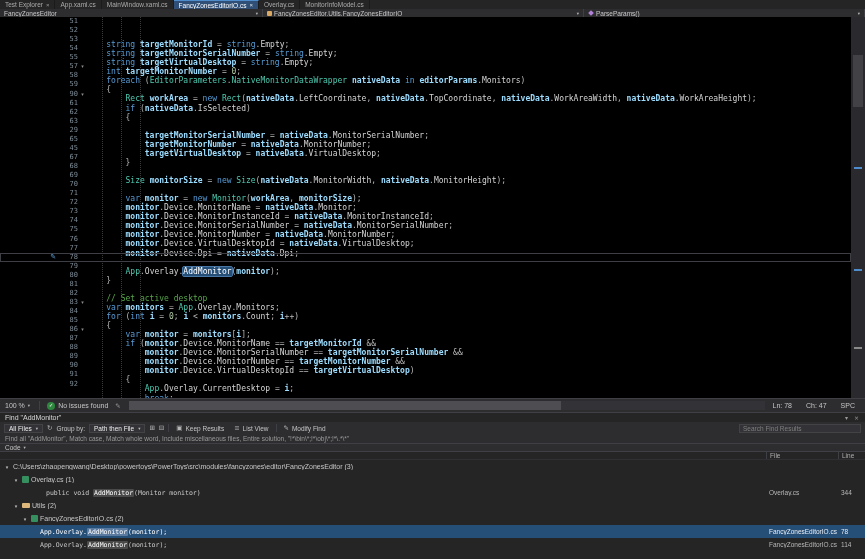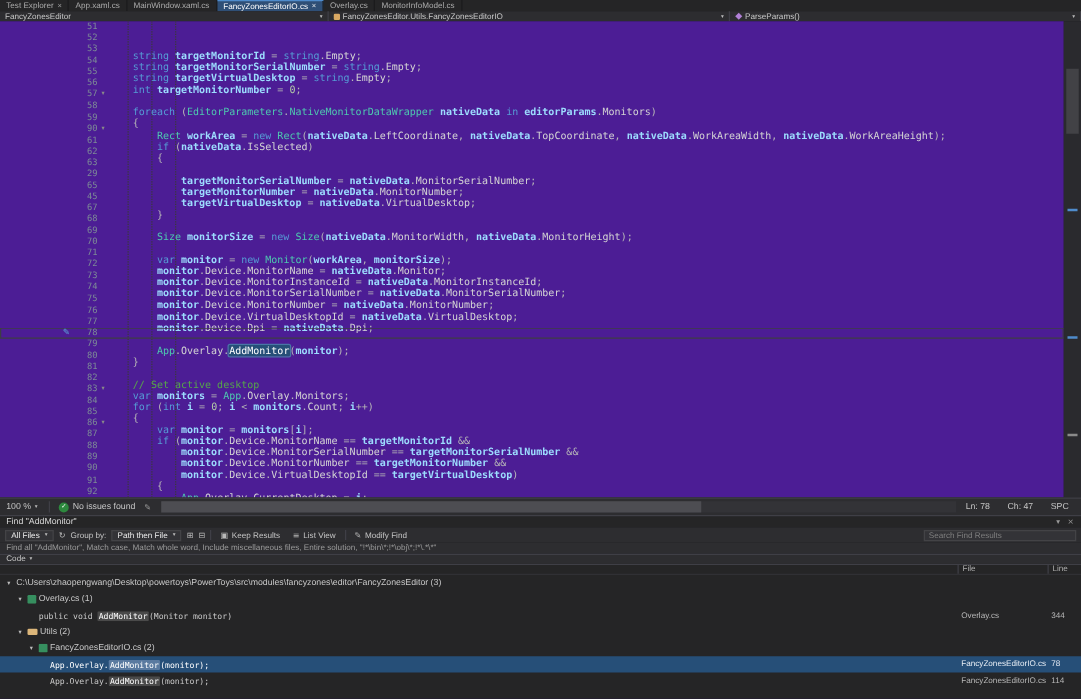--- a/index.html
+++ b/index.html
@@ -16,21 +16,21 @@
   .nav-seg{display:flex;align-items:center;gap:2px;padding:0 4px;border-right:1px solid #3f3f46;color:#c8c8c8;overflow:hidden;white-space:nowrap;}
   .nav-seg.w1{width:254px;}
   .nav-seg.w2{width:312px;}
   .nav-seg.w3{flex:1;}
   .chev{font-family:"DejaVu Sans",sans-serif;font-size:4.5px;color:#b8b8b8;}
   .nav-seg .chev{margin-left:auto;}
   .ic-class{width:5px;height:5px;background:#d9a862;border-radius:1px;flex:none;}
   .ic-method{width:4px;height:4px;background:#b180d7;transform:rotate(45deg);flex:none;margin:0 1px;}
 
   
-  .editor{position:absolute;left:0;top:17px;width:851px;height:381px;background:#4c1d95;overflow:hidden;}
+  .editor{position:absolute;left:0;top:17px;width:851px;height:381px;background:#000000;overflow:hidden;}
   .guide{position:absolute;top:0;height:381px;width:0;border-left:1px dotted #3a3a3a;}
   .code-line{display:flex;height:9.07px;line-height:9.2px;font-family:"DejaVu Sans Mono",monospace;font-size:8px;white-space:pre;position:relative;}
   .code-line.current{box-shadow:inset 0 0 0 1px #3e3e45;}
   .gl{width:56px;flex:none;text-align:right;padding-right:4px;color:#5aa0d8;font-size:7px;font-family:"DejaVu Sans",sans-serif;}
   .ln{width:18px;flex:none;text-align:right;color:#7d8b96;font-size:7px;}
   .fold{width:9px;flex:none;text-align:center;color:#8a8a8a;font-size:5px;font-family:"DejaVu Sans",sans-serif;}
   .src{flex:1;margin-top:14px;}
   .tk-w{color:#d4d4d4;}
   .tk-k{color:#569cd6;}
   .tk-t{color:#4ec9b0;}
@@ -141,21 +141,20 @@
 <div class="editor">
   <div class="guide" style="left:102px"></div>
   <div class="guide" style="left:121px"></div>
   <div class="guide" style="left:140px"></div>
   <div id="code-lines">
       <div class="code-line"><span class="gl"></span><span class="ln">51</span><span class="fold"></span><span class="src"></span></div>
       <div class="code-line"><span class="gl"></span><span class="ln">52</span><span class="fold"></span><span class="src"><span class="tk-w">    </span><span class="tk-k">string</span><span class="tk-w"> </span><span class="tk-v">targetMonitorId</span><span class="tk-o"> = </span><span class="tk-k">string</span><span class="tk-o">.</span><span class="tk-m">Empty</span><span class="tk-o">;</span></span></div>
       <div class="code-line"><span class="gl"></span><span class="ln">53</span><span class="fold"></span><span class="src"><span class="tk-w">    </span><span class="tk-k">string</span><span class="tk-w"> </span><span class="tk-v">targetMonitorSerialNumber</span><span class="tk-o"> = </span><span class="tk-k">string</span><span class="tk-o">.</span><span class="tk-m">Empty</span><span class="tk-o">;</span></span></div>
       <div class="code-line"><span class="gl"></span><span class="ln">54</span><span class="fold"></span><span class="src"><span class="tk-w">    </span><span class="tk-k">string</span><span class="tk-w"> </span><span class="tk-v">targetVirtualDesktop</span><span class="tk-o"> = </span><span class="tk-k">string</span><span class="tk-o">.</span><span class="tk-m">Empty</span><span class="tk-o">;</span></span></div>
       <div class="code-line"><span class="gl"></span><span class="ln">55</span><span class="fold"></span><span class="src"><span class="tk-w">    </span><span class="tk-k">int</span><span class="tk-w"> </span><span class="tk-v">targetMonitorNumber</span><span class="tk-o"> = </span><span class="tk-num">0</span><span class="tk-o">;</span></span></div>
-      <div class="code-line"><span class="gl"></span><span class="ln">56</span><span class="fold"></span><span class="src"></span></div>
       <div class="code-line"><span class="gl"></span><span class="ln">57</span><span class="fold">▾</span><span class="src"><span class="tk-w">    </span><span class="tk-k">foreach</span><span class="tk-o"> (</span><span class="tk-t">EditorParameters</span><span class="tk-o">.</span><span class="tk-t">NativeMonitorDataWrapper</span><span class="tk-w"> </span><span class="tk-v">nativeData</span><span class="tk-w"> </span><span class="tk-k">in</span><span class="tk-w"> </span><span class="tk-v">editorParams</span><span class="tk-o">.</span><span class="tk-m">Monitors</span><span class="tk-o">)</span></span></div>
       <div class="code-line"><span class="gl"></span><span class="ln">58</span><span class="fold"></span><span class="src"><span class="tk-w">    </span><span class="tk-o">{</span></span></div>
       <div class="code-line"><span class="gl"></span><span class="ln">59</span><span class="fold"></span><span class="src"><span class="tk-w">        </span><span class="tk-t">Rect</span><span class="tk-w"> </span><span class="tk-v">workArea</span><span class="tk-o"> = </span><span class="tk-k">new</span><span class="tk-w"> </span><span class="tk-t">Rect</span><span class="tk-o">(</span><span class="tk-v">nativeData</span><span class="tk-o">.</span><span class="tk-m">LeftCoordinate</span><span class="tk-o">, </span><span class="tk-v">nativeData</span><span class="tk-o">.</span><span class="tk-m">TopCoordinate</span><span class="tk-o">, </span><span class="tk-v">nativeData</span><span class="tk-o">.</span><span class="tk-m">WorkAreaWidth</span><span class="tk-o">, </span><span class="tk-v">nativeData</span><span class="tk-o">.</span><span class="tk-m">WorkAreaHeight</span><span class="tk-o">);</span></span></div>
       <div class="code-line"><span class="gl"></span><span class="ln">90</span><span class="fold">▾</span><span class="src"><span class="tk-w">        </span><span class="tk-k">if</span><span class="tk-o"> (</span><span class="tk-v">nativeData</span><span class="tk-o">.</span><span class="tk-m">IsSelected</span><span class="tk-o">)</span></span></div>
       <div class="code-line"><span class="gl"></span><span class="ln">61</span><span class="fold"></span><span class="src"><span class="tk-w">        </span><span class="tk-o">{</span></span></div>
       <div class="code-line"><span class="gl"></span><span class="ln">62</span><span class="fold"></span></div>
       <div class="code-line"><span class="gl"></span><span class="ln">63</span><span class="fold"></span><span class="src"><span class="tk-w">            </span><span class="tk-v">targetMonitorSerialNumber</span><span class="tk-o"> = </span><span class="tk-v">nativeData</span><span class="tk-o">.</span><span class="tk-m">MonitorSerialNumber</span><span class="tk-o">;</span></span></div>
       <div class="code-line"><span class="gl"></span><span class="ln">29</span><span class="fold"></span><span class="src"><span class="tk-w">            </span><span class="tk-v">targetMonitorNumber</span><span class="tk-o"> = </span><span class="tk-v">nativeData</span><span class="tk-o">.</span><span class="tk-m">MonitorNumber</span><span class="tk-o">;</span></span></div>
       <div class="code-line"><span class="gl"></span><span class="ln">65</span><span class="fold"></span><span class="src"><span class="tk-w">            </span><span class="tk-v">targetVirtualDesktop</span><span class="tk-o"> = </span><span class="tk-v">nativeData</span><span class="tk-o">.</span><span class="tk-m">VirtualDesktop</span><span class="tk-o">;</span></span></div>
       <div class="code-line"><span class="gl"></span><span class="ln">45</span><span class="fold"></span><span class="src"><span class="tk-w">        </span><span class="tk-o">}</span></span></div>
@@ -281,21 +280,21 @@
     <div class="rrow">
       <div class="r-main" style="padding-left: 12px;">
         <span class="r-exp">▾</span>
         <span class="r-ic ic-cs"></span>
         <span class="r-text"><span>Overlay.cs (1)</span></span>
       </div>
       <div class="r-file"></div>
       <div class="r-line"></div>
     </div>
     <div class="rrow">
-      <div class="r-main" style="padding-left: 21px; align-items: flex-end;">
+      <div class="r-main" style="padding-left: 36px; align-items: flex-end;">
         <span class="r-exp"></span>
         <span class="r-code"><span>public void </span><span class="r-match">AddMonitor</span><span>(Monitor monitor)</span></span>
       </div>
       <div class="r-file">Overlay.cs</div>
       <div class="r-line">344</div>
     </div>
     <div class="rrow">
       <div class="r-main" style="padding-left: 12px;">
         <span class="r-exp">▾</span>
         <span class="r-ic ic-folder"></span>

